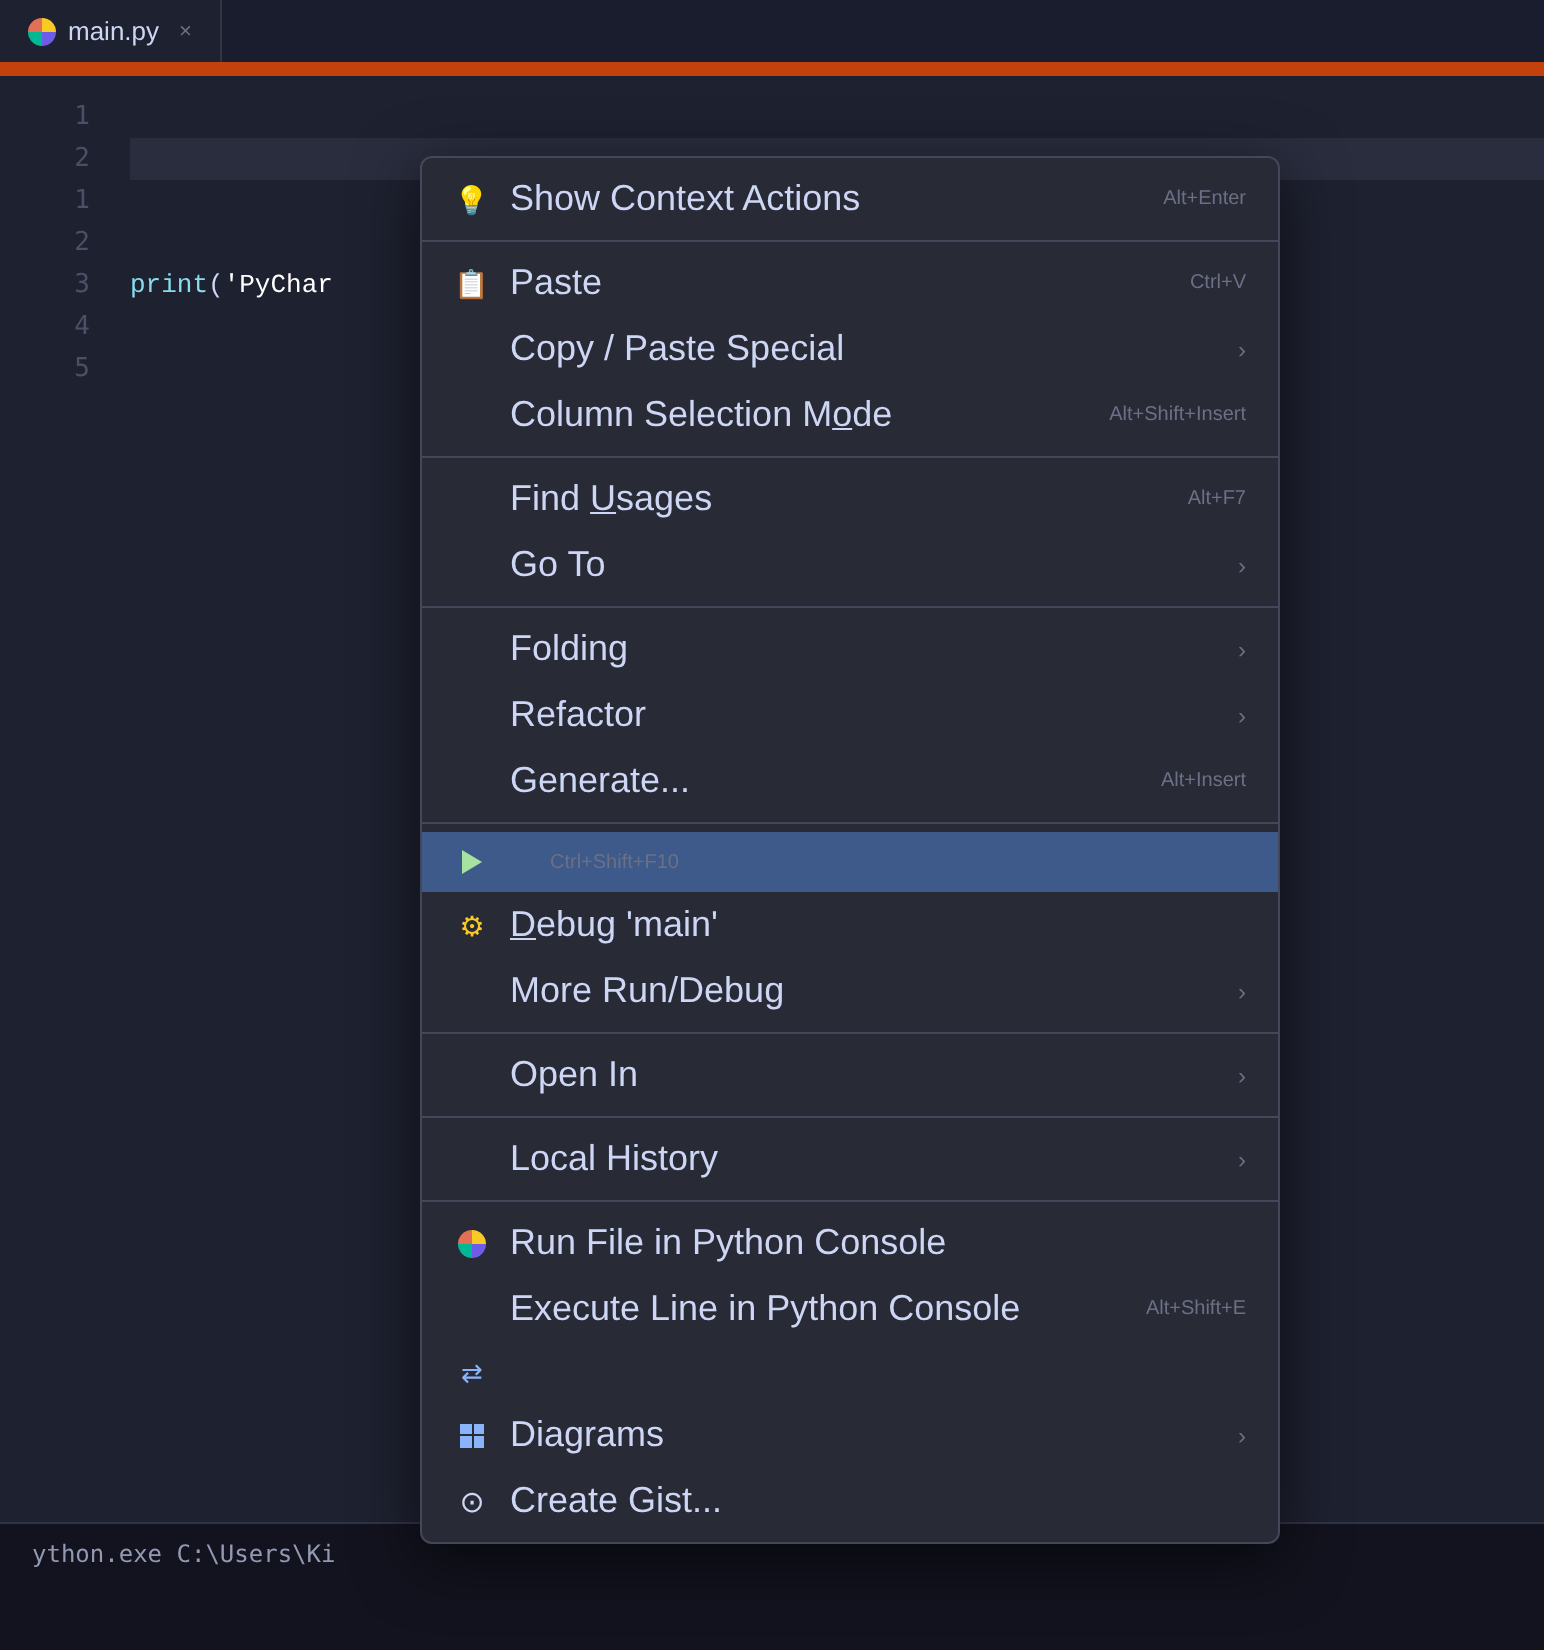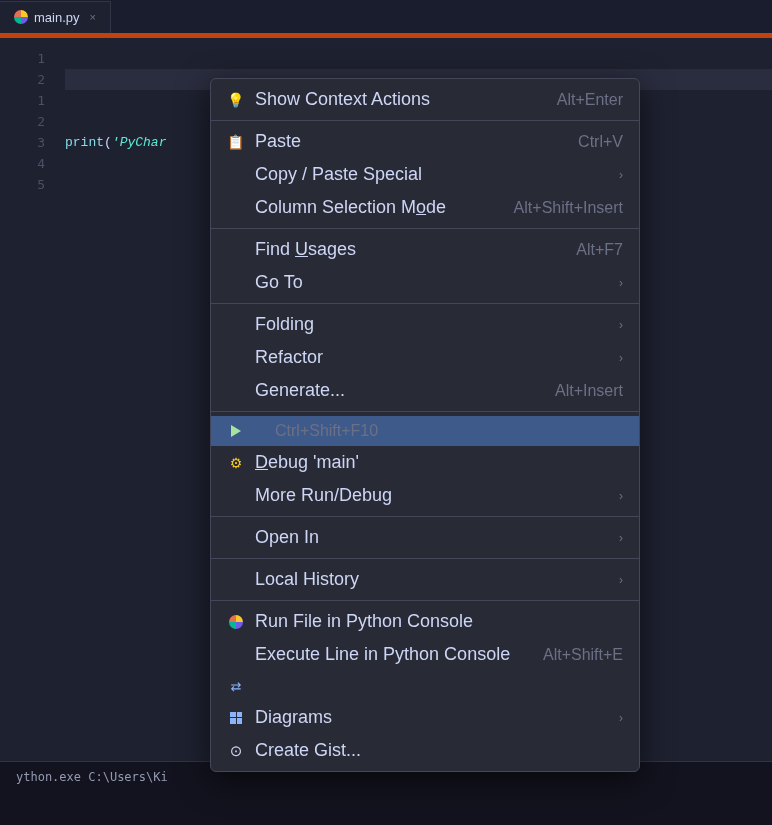--- a/index.html
+++ b/index.html
@@ -23,22 +23,22 @@
     }
 
     
     .tab-bar {
       position: absolute;
       top: 0; left: 0;
       width: 100%;
       height: 38px;
       background: #1a1d2e;
       display: flex;
-      align-items: center;
-      border-bottom: 5px solid #c2410c;
+      align-items: flex-end;
+      border-bottom: 7px solid #c2410c;
     }
     .tab {
       display: flex;
       align-items: center;
       gap: 6px;
       padding: 6px 14px;
       background: #1e2130;
       border-top: 1px solid #313447;
       border-right: 1px solid #313447;
       height: 32px;
@@ -86,21 +86,21 @@
       right: 0;
       height: calc(100% - 38px - 60px);
       background: #1e2130;
       padding-top: 10px;
       padding-left: 10px;
       font-family: 'Consolas', 'Courier New', monospace;
       font-size: 13px;
       line-height: 21px;
       color: #cdd6f4;
     }
-    .code-string { color: #5eead4; font-style: italic; }
+    .code-string { color: #ffffff; }
     .code-func { color: #89dceb; }
 
     
     .terminal-bar {
       position: absolute;
       bottom: 0;
       left: 0;
       width: 100%;
       height: 64px;
       background: #12131e;
@@ -146,21 +146,21 @@
     }
 
     .menu-item-label {
       flex: 1;
       color: #cdd6f4;
       font-size: 18px;
     }
 
     .menu-item-shortcut {
       color: #6c7086;
-      font-size: 16px;
+      font-size: 10px;
       margin-left: 20px;
     }
 
     .menu-item-arrow {
       color: #6c7086;
       font-size: 12px;
       margin-left: 8px;
     }
 
     .menu-separator {

